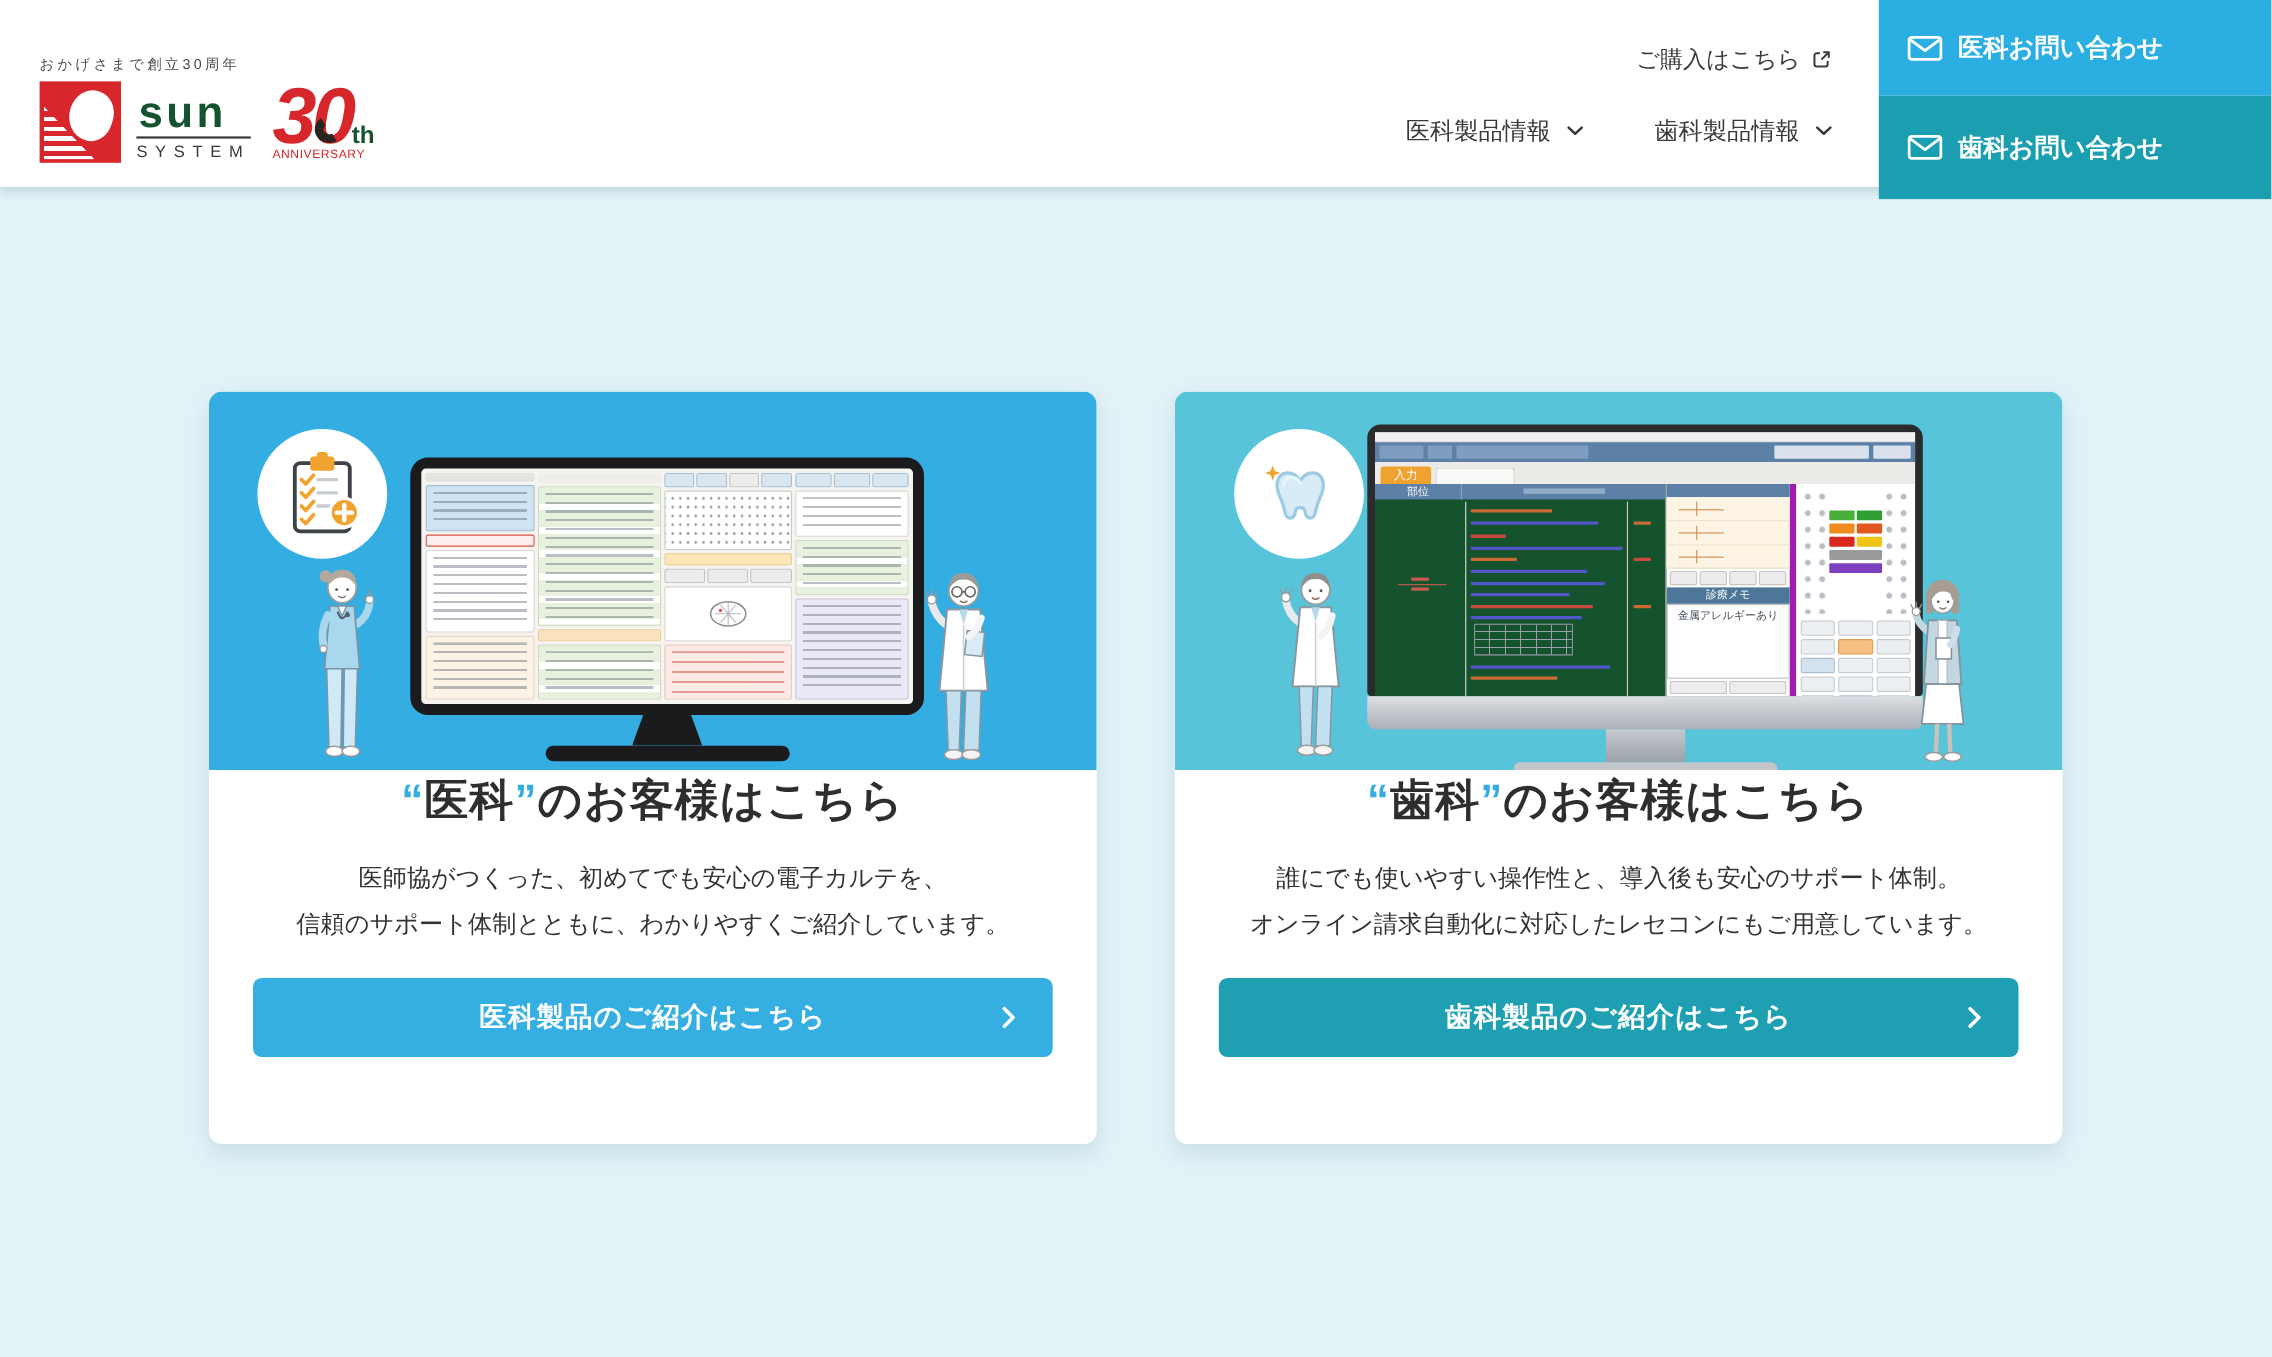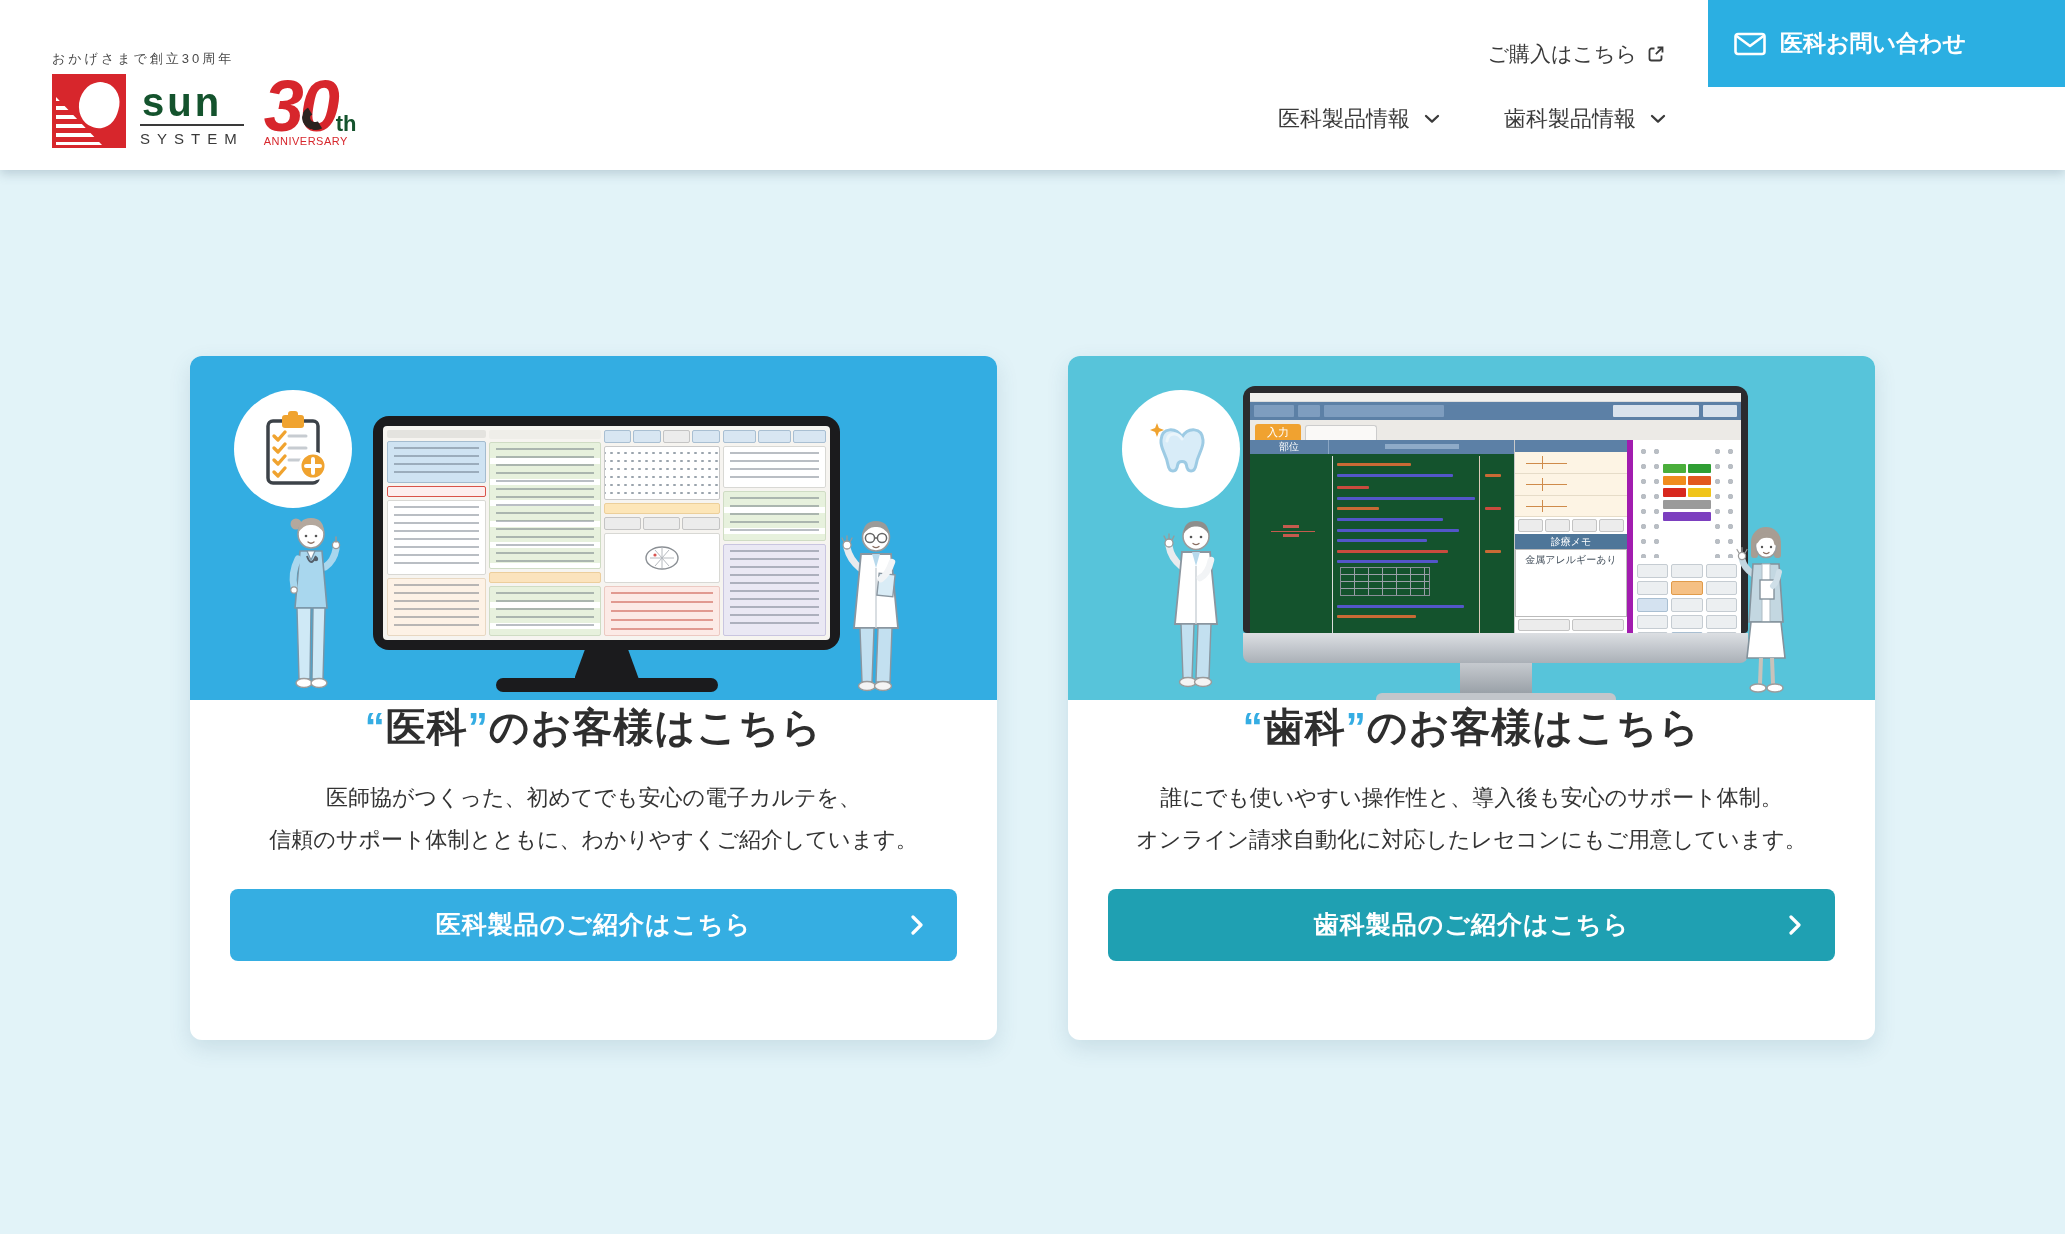--- a/index.html
+++ b/index.html
@@ -7,21 +7,21 @@
   body {
     font-family:"Liberation Sans","DejaVu Sans",sans-serif;
     background:#e2f3f8; position:relative; overflow:hidden; color:#333;
   }
 
   
   .site-header {
     position:absolute; top:0; left:0; width:2065px; height:170px;
     background:#fff; box-shadow:0 4px 10px rgba(70,100,120,.25); z-index:10;
   }
-  .logo-block { position:absolute; left:52px; top:50px; }
+  .logo-block { position:absolute; left:36px; top:50px; }
   .logo-tagline { font-size:13px; letter-spacing:3px; color:#4a4a4a; margin-bottom:6px; }
   .logo-row { display:flex; align-items:flex-end; gap:14px; }
   .logo-mark {
     width:74px; height:74px; background:#d7262c; position:relative; overflow:hidden;
   }
   .logo-mark .sun-circle {
     position:absolute; right:7px; top:8px; width:40px; height:46px;
     background:#fff; border-radius:50% 50% 46% 54%; transform:rotate(18deg);
   }
   .logo-mark .sun-stripes {
@@ -228,20 +228,27 @@
   </nav>
 
   <div class="contact-stack">
     <div class="contact-btn medical">
       <svg width="32" height="24" viewBox="0 0 32 24">
         <rect x="1.5" y="2" width="29" height="20" rx="2.5" fill="none" stroke="#fff" stroke-width="2.6"></rect>
         <path d="M2.5 4 L16 14 L29.5 4" fill="none" stroke="#fff" stroke-width="2.6" stroke-linejoin="round"></path>
       </svg>
       <span>医科お問い合わせ</span>
     </div>
+    <div class="contact-btn dental">
+      <svg width="32" height="24" viewBox="0 0 32 24">
+        <rect x="1.5" y="2" width="29" height="20" rx="2.5" fill="none" stroke="#fff" stroke-width="2.6"></rect>
+        <path d="M2.5 4 L16 14 L29.5 4" fill="none" stroke="#fff" stroke-width="2.6" stroke-linejoin="round"></path>
+      </svg>
+      <span>歯科お問い合わせ</span>
+    </div>
   </div>
 </header>
 
 <section class="card card-medical">
   <div class="card-top">
     <div class="badge-circle">
       <svg width="72" height="80" viewBox="0 0 70 80">
         <rect x="10" y="12" width="50" height="62" rx="5" fill="#fff" stroke="#3c4248" stroke-width="3.5"></rect>
         <rect x="30" y="2" width="10" height="8" rx="3" fill="#f0a32f"></rect>
         <rect x="24" y="6" width="22" height="13" rx="3" fill="#f0a32f"></rect>

